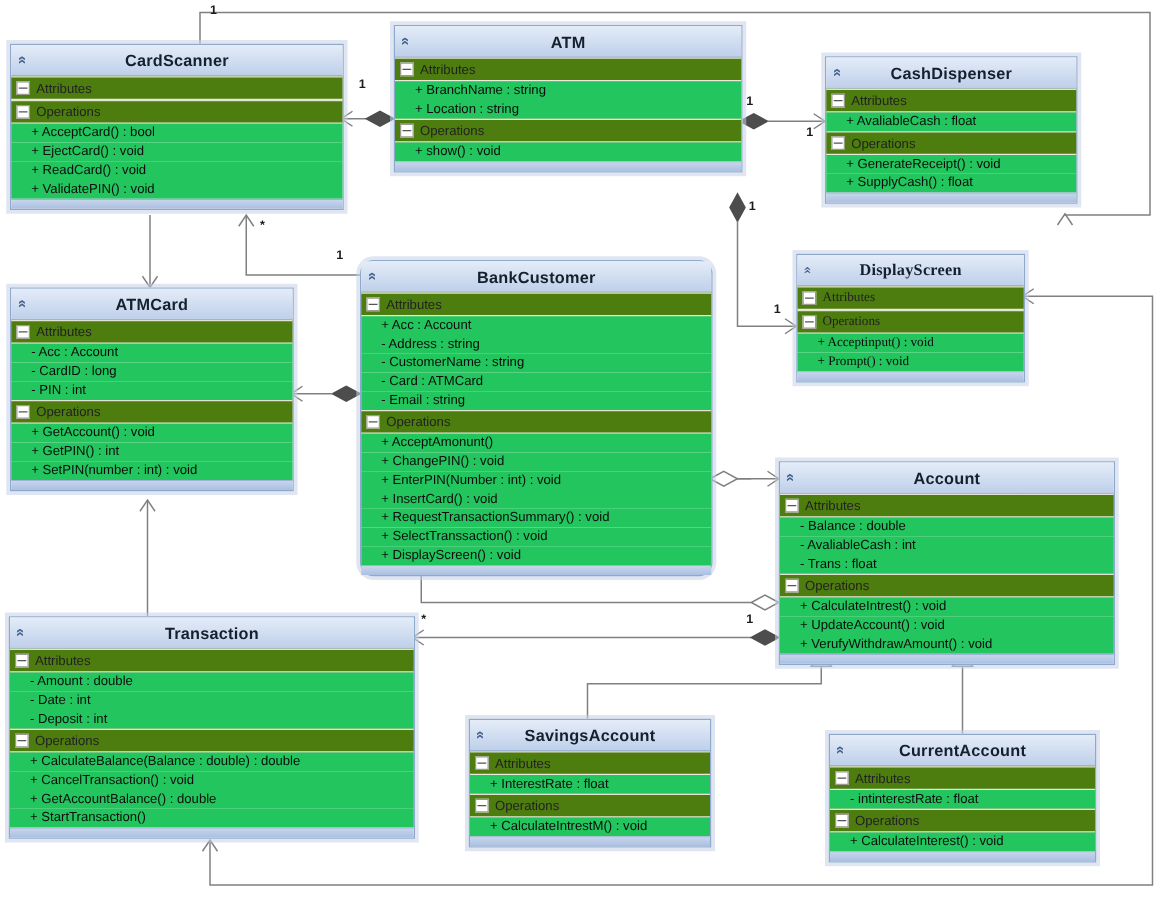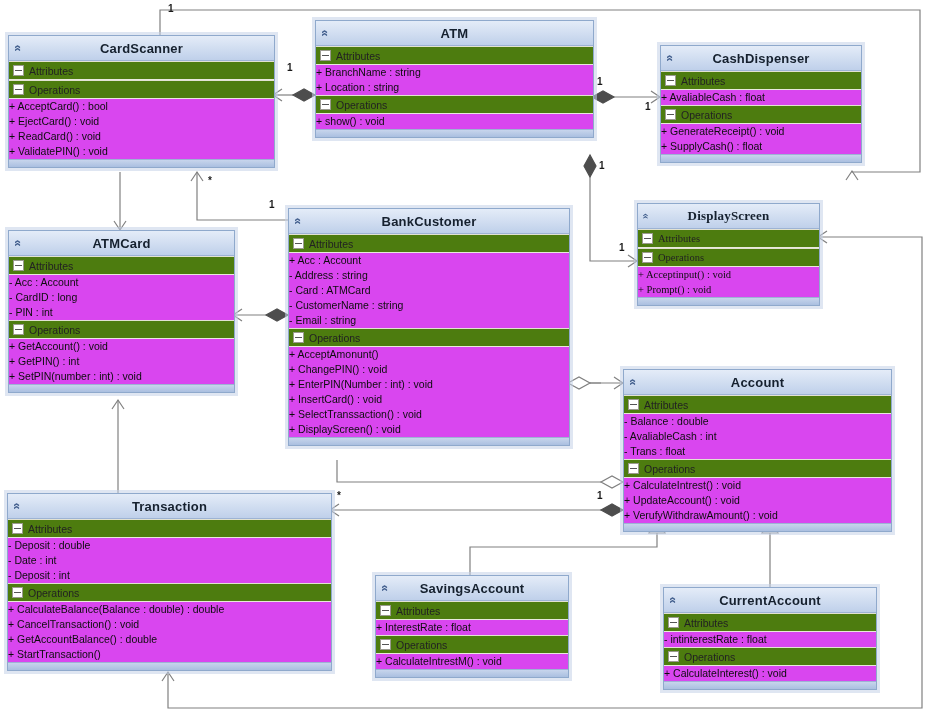--- a/index.html
+++ b/index.html
@@ -13,28 +13,28 @@
   .chevron-btn{width:18px;text-align:center;color:#44608e;font-weight:bold;font-size:12px;
                display:inline-block;transform:rotate(90deg);cursor:pointer;line-height:18px;}
   .uml-title{flex:1;text-align:center;font-weight:bold;font-size:13px;color:#15202e;
              padding-right:18px;letter-spacing:.2px;}
   .section-row{display:flex;align-items:center;height:17px;background:#4d7c0f;
                border-top:1px solid #e2e2d2;border-bottom:1px solid #e9e9dc;padding-left:4px;}
   .minus-box{width:9px;height:9px;border:1px solid #9a9a8e;background:#fff;position:relative;
              display:inline-block;margin-right:5px;cursor:pointer;}
   .minus-box i{position:absolute;left:1px;right:1px;top:4px;height:1px;background:#555;display:block;}
   .section-label{font-size:10.5px;color:#222;}
-  .member-row{height:15px;line-height:15px;background:#d946ef;
+  .member-row{height:15px;line-height:15px;padding-left:16px;background:#22c55e;
               white-space:nowrap;overflow:hidden;font-size:10.5px;color:#0d0d0d;}
   .uml-footer{height:7px;background:linear-gradient(#c7d5ec,#aabfe0);border-top:1px solid #9db3d4;}
   .pos-CardScanner{left:8px;top:35px;width:265px;}
   .pos-ATM{left:315px;top:20px;width:277px;}
   .pos-CashDispenser{left:660px;top:45px;width:200px;}
   .pos-ATMCard{left:8px;top:230px;width:225px;}
-  .pos-BankCustomer{left:288px;top:208px;width:280px;}
+  .pos-BankCustomer{left:288px;top:208px;width:280px;border-radius:11px;}
   .pos-DisplayScreen{left:637px;top:203px;width:181px;font-family:Liberation Serif, serif;}
   .pos-Account{left:623px;top:369px;width:267px;}
   .pos-Transaction{left:7px;top:493px;width:323px;}
   .pos-SavingsAccount{left:375px;top:575px;width:192px;}
   .pos-CurrentAccount{left:663px;top:587px;width:212px;}
   .edge-label{position:absolute;z-index:2;font-size:10px;font-weight:bold;color:#1a1a1a;
               line-height:10px;}
 </style>
 </head>
 <body>
@@ -234,33 +234,34 @@
           <span class="uml-title">BankCustomer</span>
         </div>
         <div class="section-row">
           <span class="minus-box">
             <i></i>
           </span>
           <span class="section-label">Attributes</span>
         </div>
         <div class="member-row">+ Acc : Account</div>
         <div class="member-row">- Address : string</div>
+        <div class="member-row">- CustomerName : string</div>
         <div class="member-row">- Card : ATMCard</div>
-        <div class="member-row">- CustomerName : string</div>
         <div class="member-row">- Email : string</div>
         <div class="section-row">
           <span class="minus-box">
             <i></i>
           </span>
           <span class="section-label">Operations</span>
         </div>
         <div class="member-row">+ AcceptAmonunt()</div>
         <div class="member-row">+ ChangePIN() : void</div>
         <div class="member-row">+ EnterPIN(Number : int) : void</div>
         <div class="member-row">+ InsertCard() : void</div>
+        <div class="member-row">+ RequestTransactionSummary() : void</div>
         <div class="member-row">+ SelectTranssaction() : void</div>
         <div class="member-row">+ DisplayScreen() : void</div>
         <div class="uml-footer"></div>
       </div>
       <div class="uml-class pos-DisplayScreen">
         <div class="uml-header">
           <span class="chevron-btn">«</span>
           <span class="uml-title">DisplayScreen</span>
         </div>
         <div class="section-row">
@@ -308,21 +309,21 @@
         <div class="uml-header">
           <span class="chevron-btn">«</span>
           <span class="uml-title">Transaction</span>
         </div>
         <div class="section-row">
           <span class="minus-box">
             <i></i>
           </span>
           <span class="section-label">Attributes</span>
         </div>
-        <div class="member-row">- Deposit : double</div>
+        <div class="member-row">- Amount : double</div>
         <div class="member-row">- Date : int</div>
         <div class="member-row">- Deposit : int</div>
         <div class="section-row">
           <span class="minus-box">
             <i></i>
           </span>
           <span class="section-label">Operations</span>
         </div>
         <div class="member-row">+ CalculateBalance(Balance : double) : double</div>
         <div class="member-row">+ CancelTransaction() : void</div>

